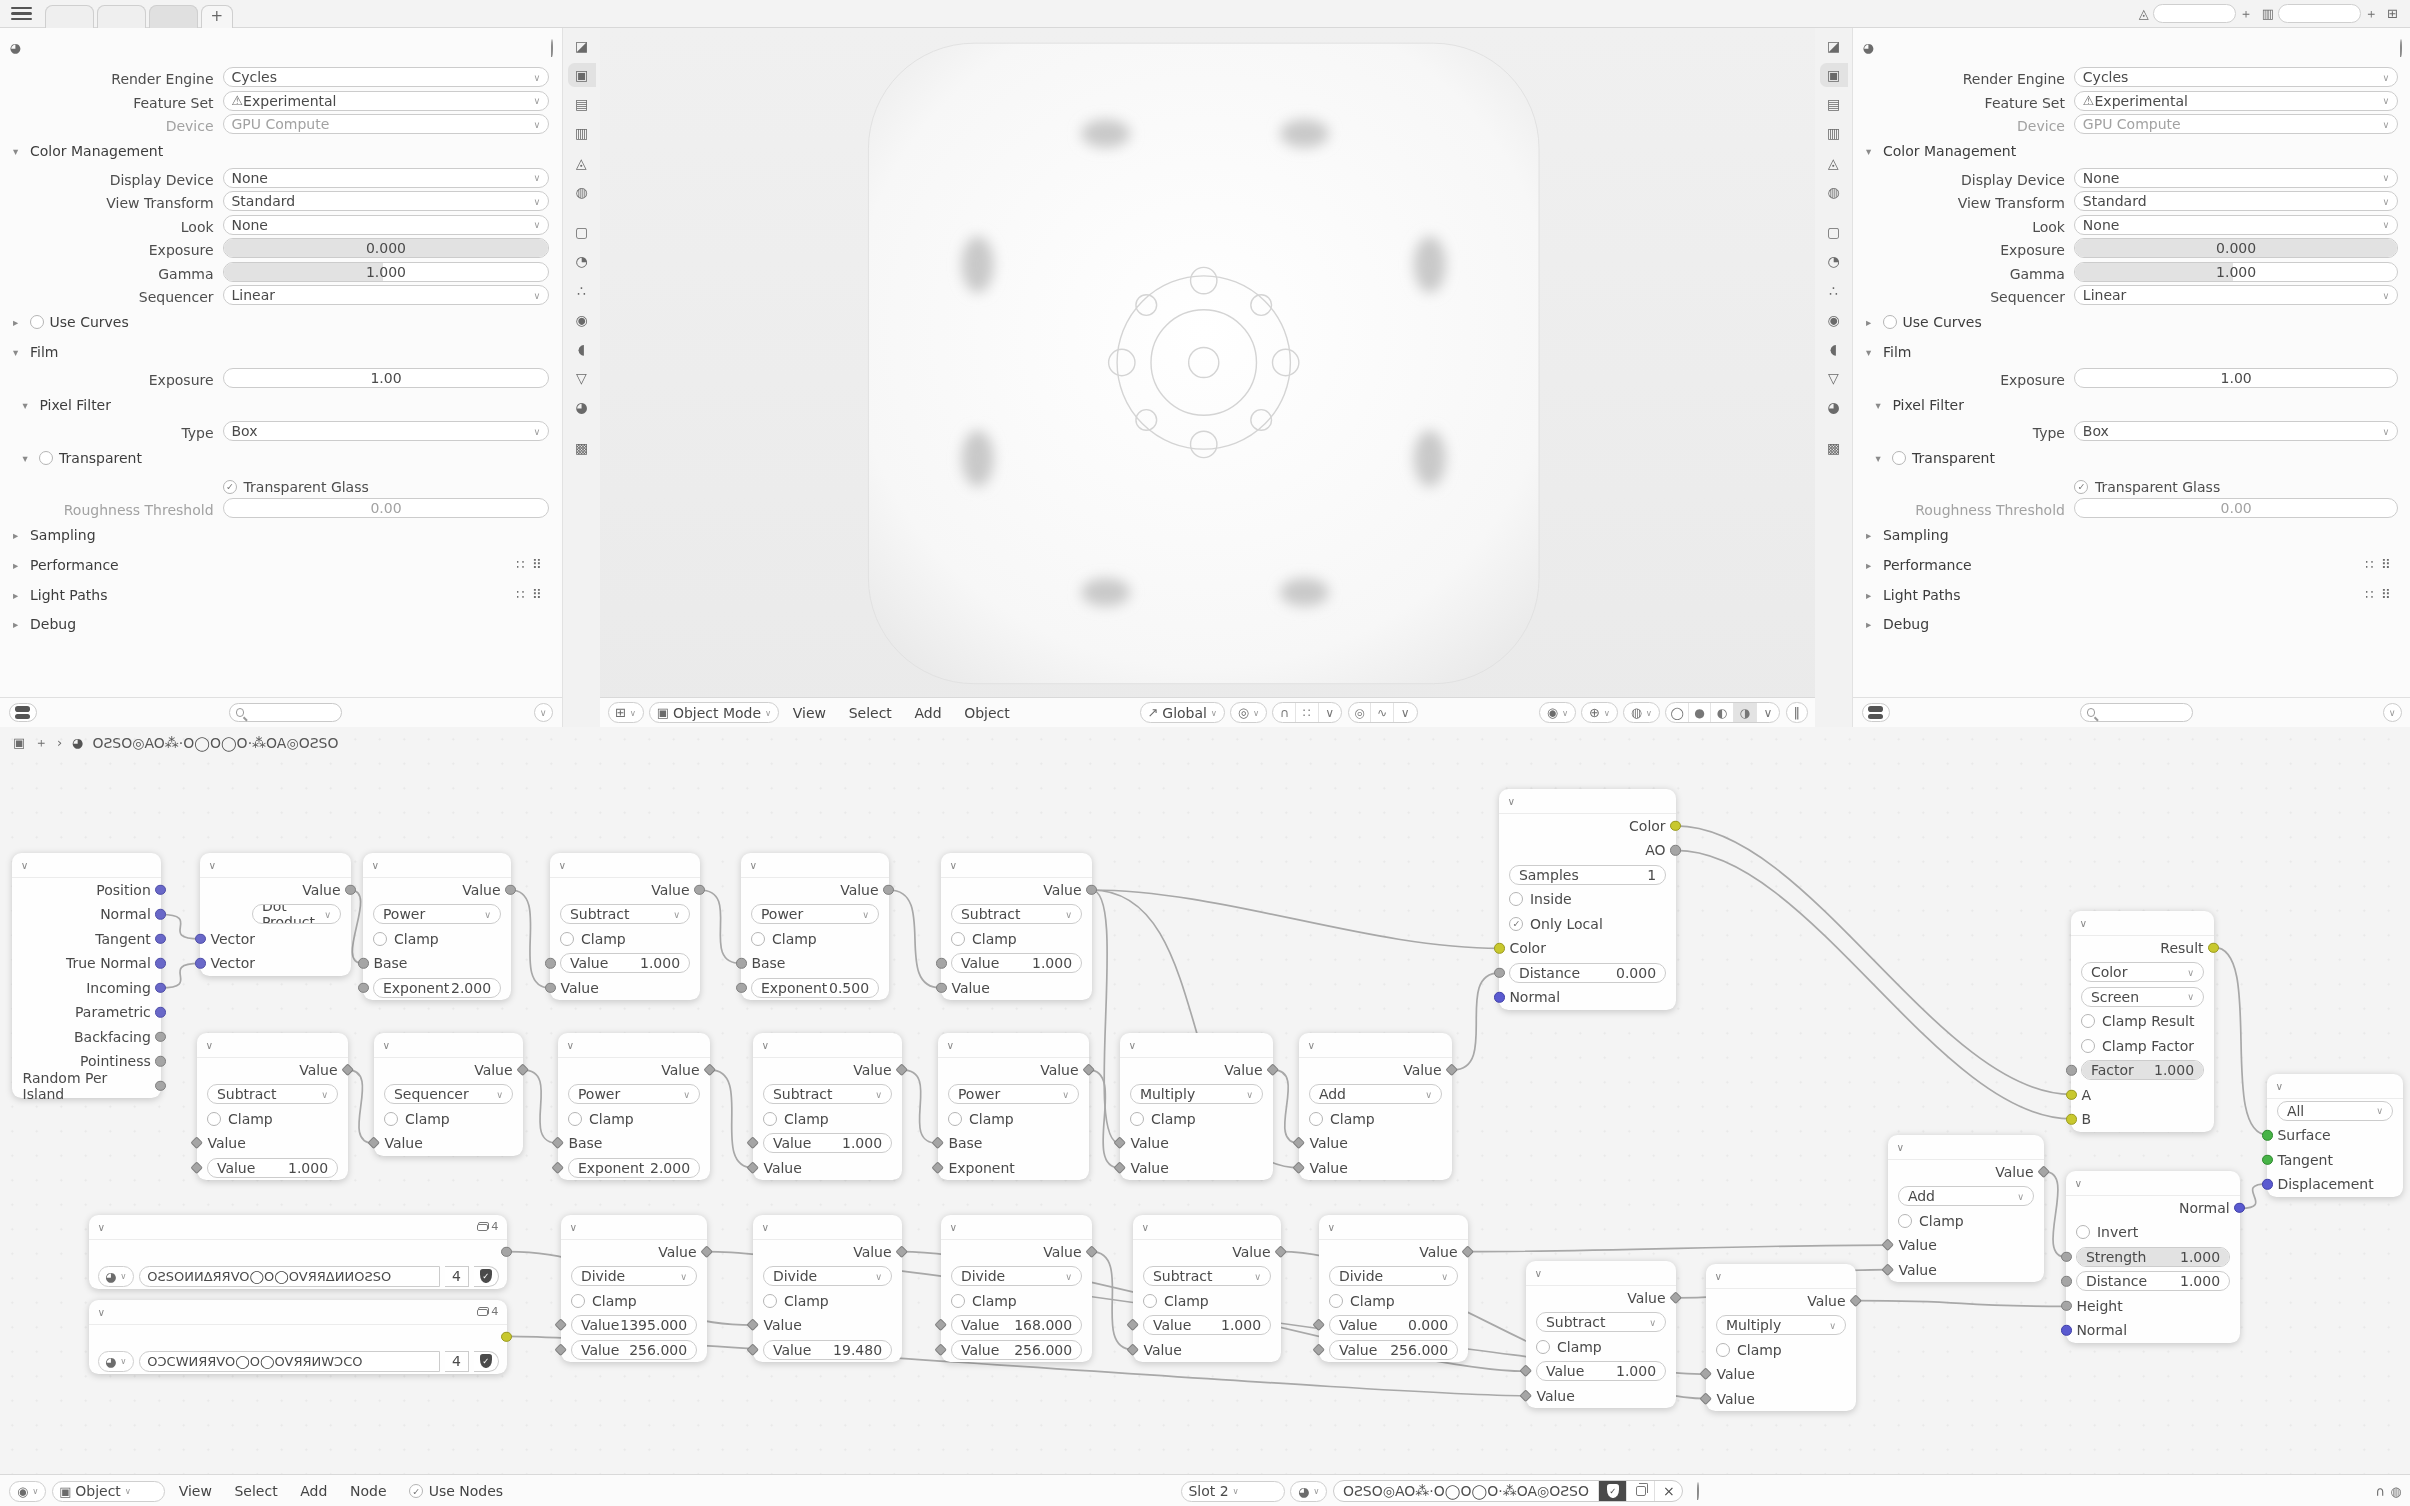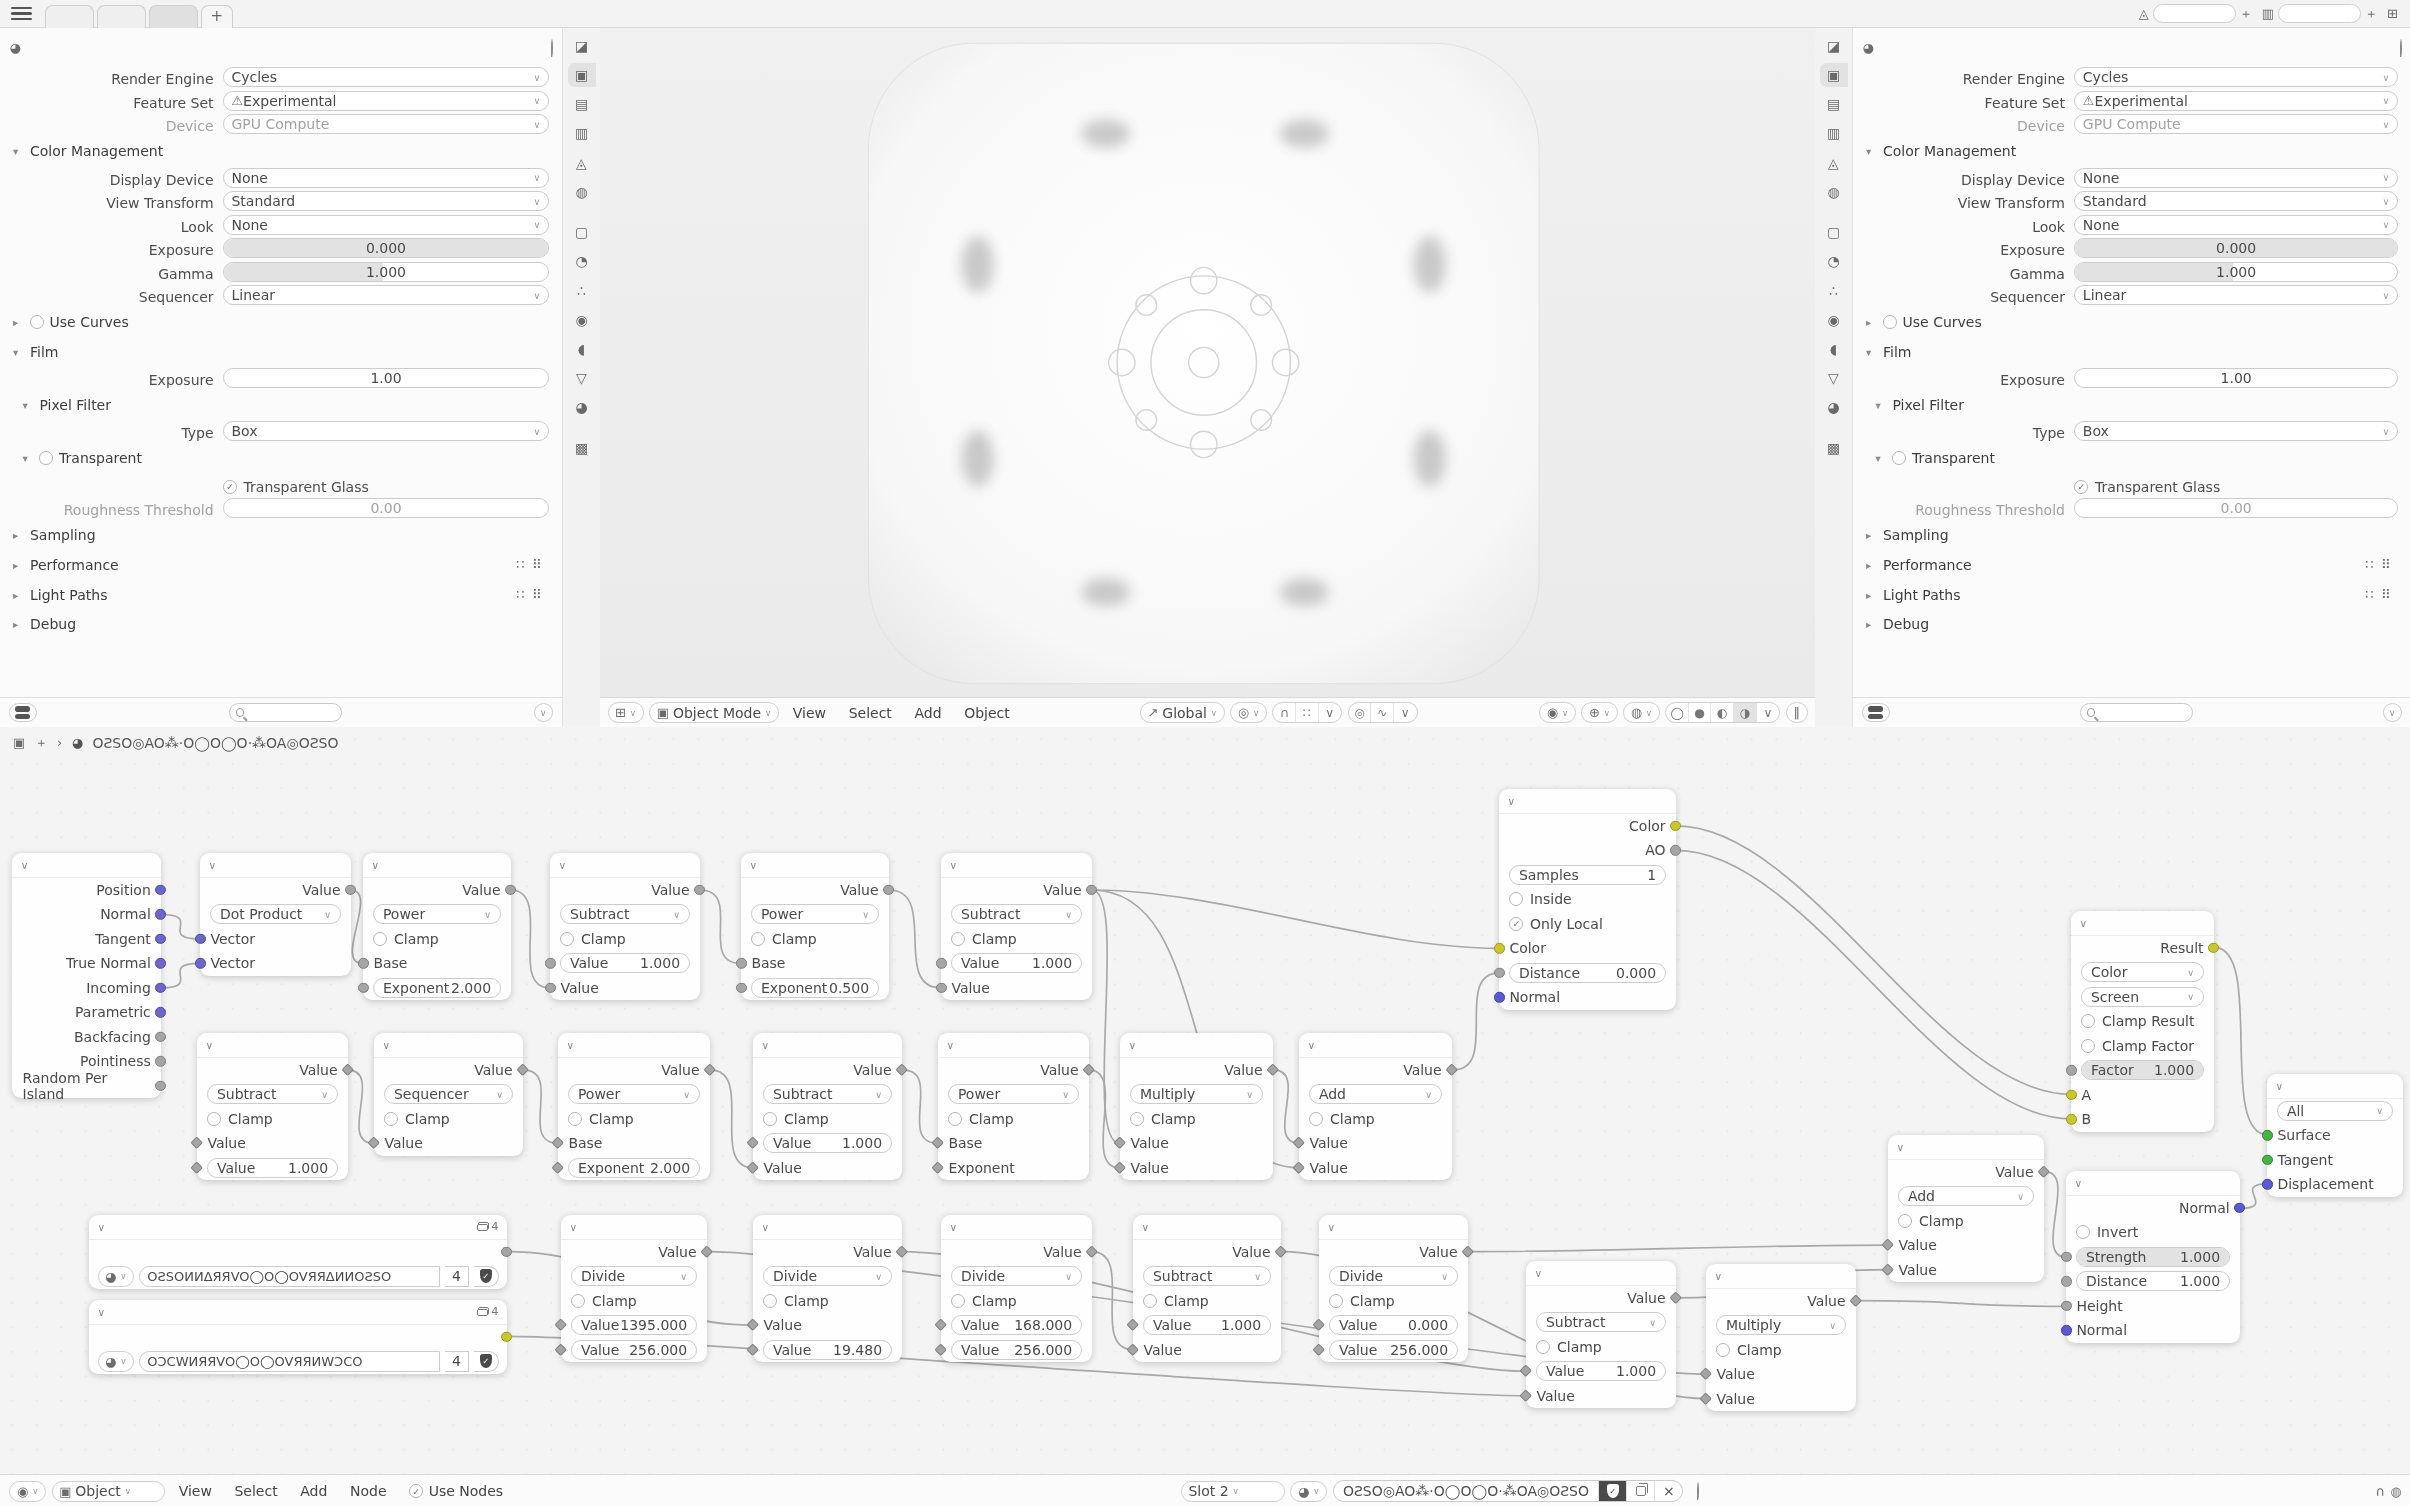--- a/index.html
+++ b/index.html
@@ -717,21 +717,21 @@
         </div>
         <div class="node" style="left: 200px; top: 126px; width: 151px;">
           <div class="nhead">
             <span>∨</span>
           </div>
           <div class="nrow out">
             <span>Value</span>
             <i class="sock r c-g"></i>
           </div>
           <div class="nrow">
-            <div class="npill" style="color: rgb(74, 74, 74);">
+            <div class="npill" style="color: rgb(74, 74, 74); margin-left: 42px;">
               <span>Dot Product</span>
               <span class="chev" style="margin-left: auto; font-size: 9.4px; color: rgb(154, 154, 154);">∨</span>
             </div>
           </div>
           <div class="nrow">
             <i class="sock l c-p"></i>
             <span>Vector</span>
           </div>
           <div class="nrow">
             <i class="sock l c-p"></i>

